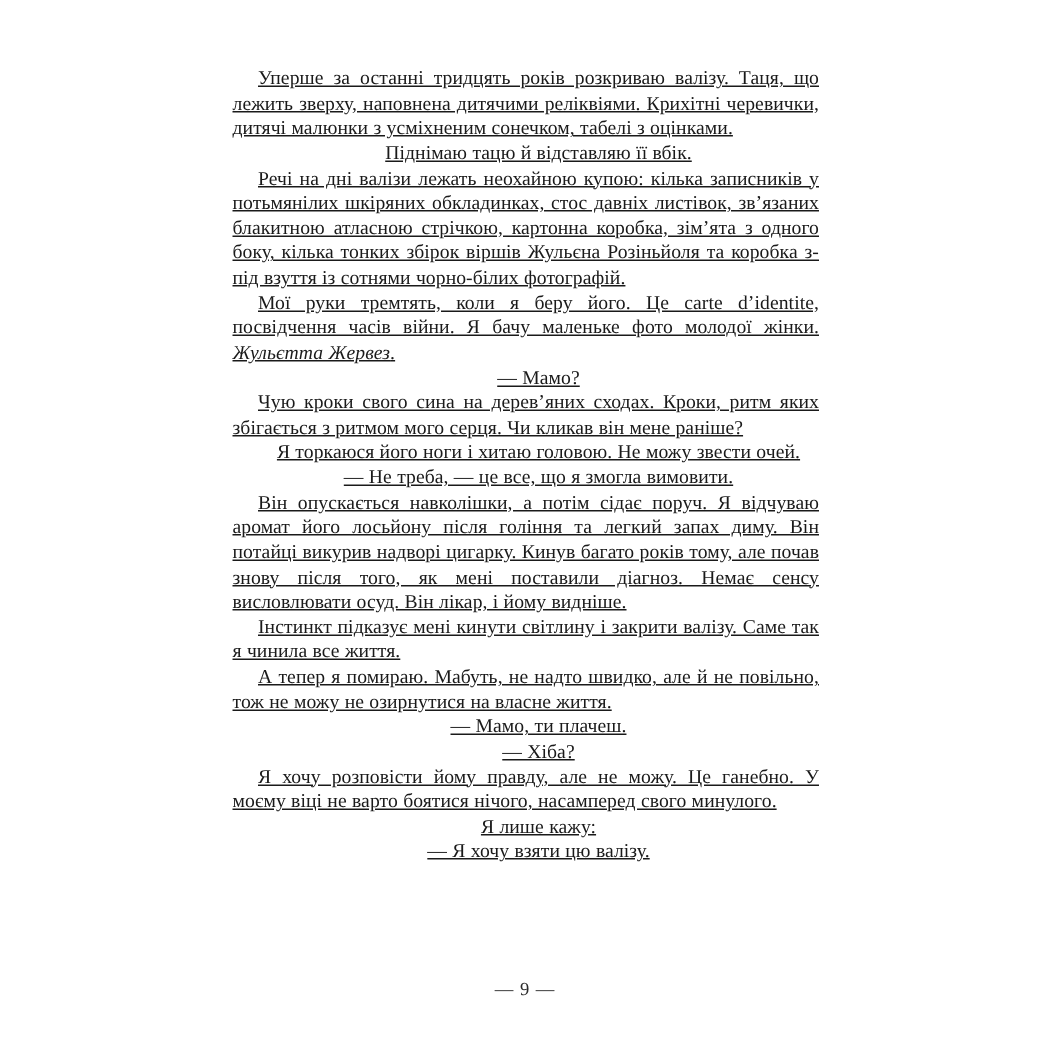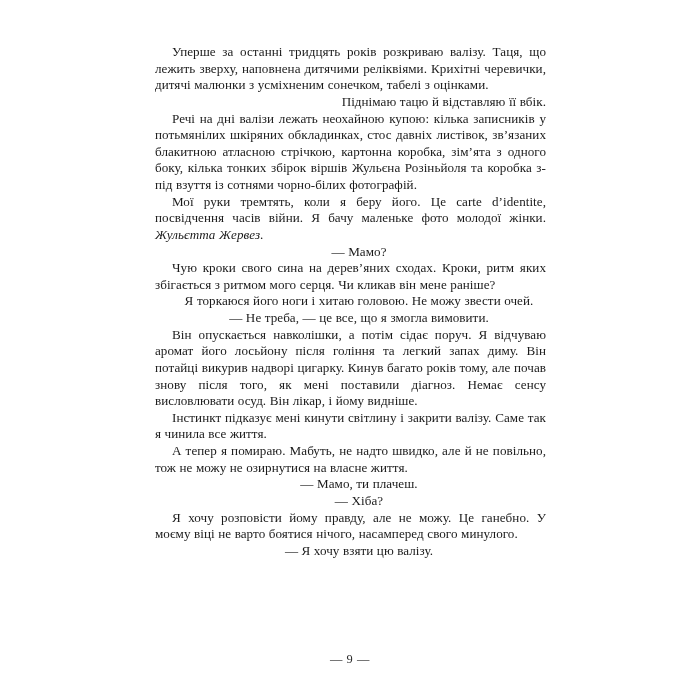--- a/index.html
+++ b/index.html
@@ -36,25 +36,26 @@
   p.para {
     margin: 0;
     text-indent: 17px;
     text-align: justify;
     text-justify: inter-word;
     font-size: 13.1px;
     line-height: 16.62px;
     letter-spacing: 0.05px;
     word-spacing: 0.2px;
     hyphens: manual;
+    text-decoration: underline;
     -webkit-hyphens: manual;
   }
 
   p.para.last-short {
-    text-align: right;
+    text-align: center;
   }
 
   
   p.para.dialogue {
     text-align: center;
   }
 
   em.name {
     font-style: italic;
   }
@@ -88,19 +89,20 @@
     <p class="para dialogue">— Мамо?</p>
     <p class="para">Чую кроки свого сина на дерев’яних сходах. Кроки, ритм яких збігається з ритмом мого серця. Чи кликав він мене раніше?</p>
     <p class="para dialogue">Я торкаюся його ноги і хитаю головою. Не можу звести очей.</p>
     <p class="para dialogue">— Не треба, — це все, що я змогла вимовити.</p>
     <p class="para">Він опускається навколішки, а потім сідає поруч. Я відчуваю аромат його лосьйону після гоління та легкий запах диму. Він потайці викурив надворі цигарку. Кинув багато років тому, але почав знову після того, як мені поставили діагноз. Немає сенсу висловлювати осуд. Він лікар, і йому видніше.</p>
     <p class="para">Інстинкт підказує мені кинути світлину і закрити валізу. Саме так я чинила все життя.</p>
     <p class="para">А тепер я помираю. Мабуть, не надто швидко, але й не повільно, тож не можу не озирнутися на власне життя.</p>
     <p class="para dialogue">— Мамо, ти плачеш.</p>
     <p class="para dialogue">— Хіба?</p>
     <p class="para">Я хочу розповісти йому правду, але не можу. Це ганебно. У моєму віці не варто боятися нічого, насамперед свого минулого.</p>
+    <p class="para dialogue">Я лише кажу:</p>
     <p class="para dialogue">— Я хочу взяти цю валізу.</p>
 
   </div>
 
   <div id="folio">— 9 —</div>
 
 </div>
 
 </body></html>

